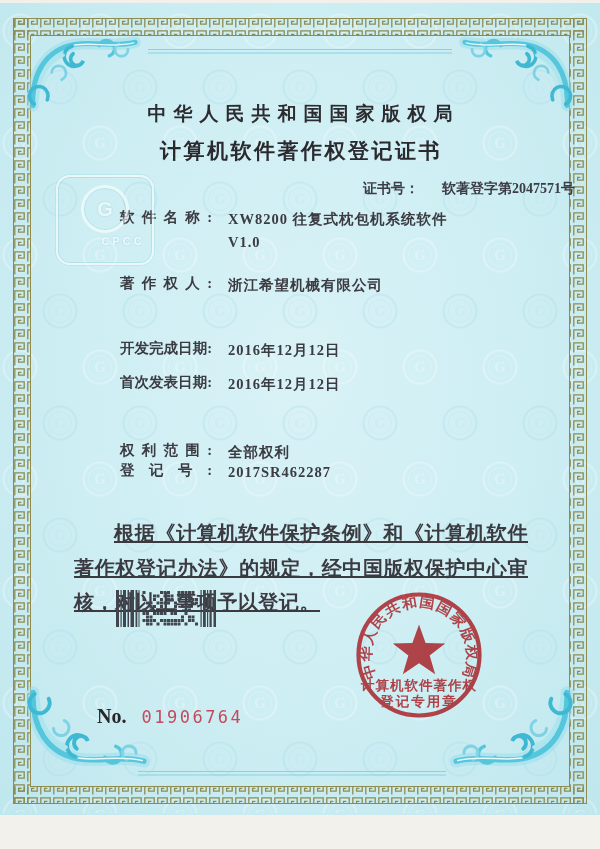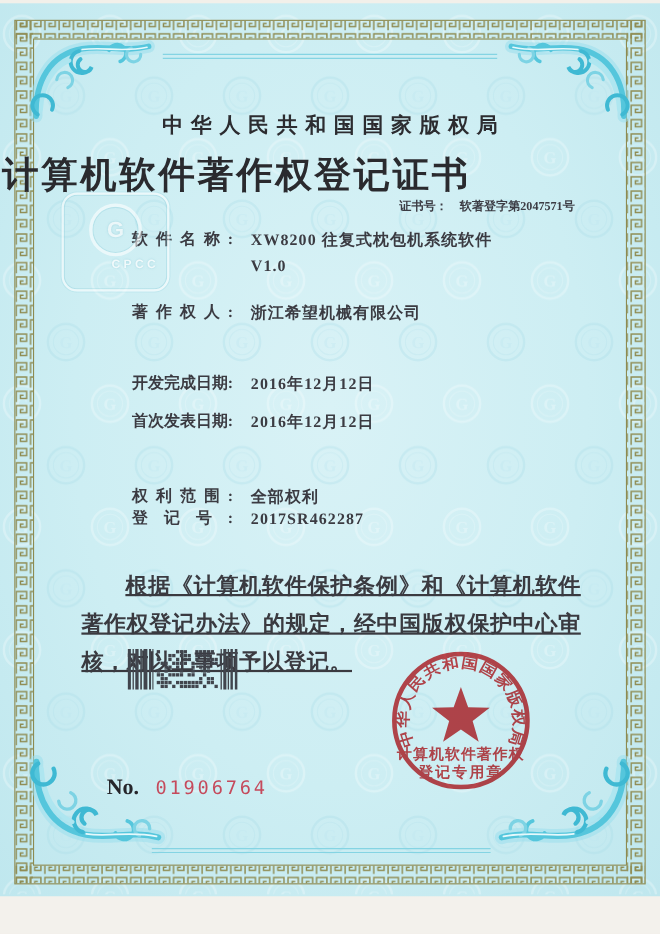--- a/index.html
+++ b/index.html
@@ -12,26 +12,26 @@
     position:absolute;left:0;top:3px;width:600px;height:812px;
     background:radial-gradient(ellipse at 50% 45%, #d9f2f6 0%, #cdeef3 55%, #bfe7ee 100%);
   }
   .orn{position:absolute;left:0;top:0;}
   
   .title1{
     position:absolute;left:0;top:98px;width:100%;text-align:center;
     font-size:19px;font-weight:bold;letter-spacing:7px;color:#2c2c30;text-indent:7px;
   }
   .title2{
-    position:absolute;left:0;top:134px;width:100%;text-align:left;
-    font-size:33px;font-weight:bold;letter-spacing:2.5px;color:#2a2a2e;text-indent:2px;
+    position:absolute;left:0;top:134px;width:100%;text-align:center;
+    font-size:21px;font-weight:bold;letter-spacing:2.5px;color:#2a2a2e;text-indent:2px;
   }
   .certno{
-    position:absolute;left:363px;top:177px;display:flex;gap:11px;
-    font-size:11px;font-weight:600;color:#3c3c44;
+    position:absolute;left:363px;top:177px;display:flex;gap:23px;
+    font-size:14px;font-weight:600;color:#3c3c44;
   }
   .row{
     position:absolute;left:76px;display:flex;align-items:flex-start;
     font-size:14.5px;font-weight:bold;color:#3b3b42;margin-left:44px;
   }
   .flabel{display:inline-block;width:92px;text-align:justify;text-align-last:justify;}
   .fvalue{margin-left:16px;letter-spacing:1px;line-height:23px;}
   .statement{
     position:absolute;left:74px;top:513px;width:454px;
     font-size:20px;font-weight:600;color:#3a3a40;

